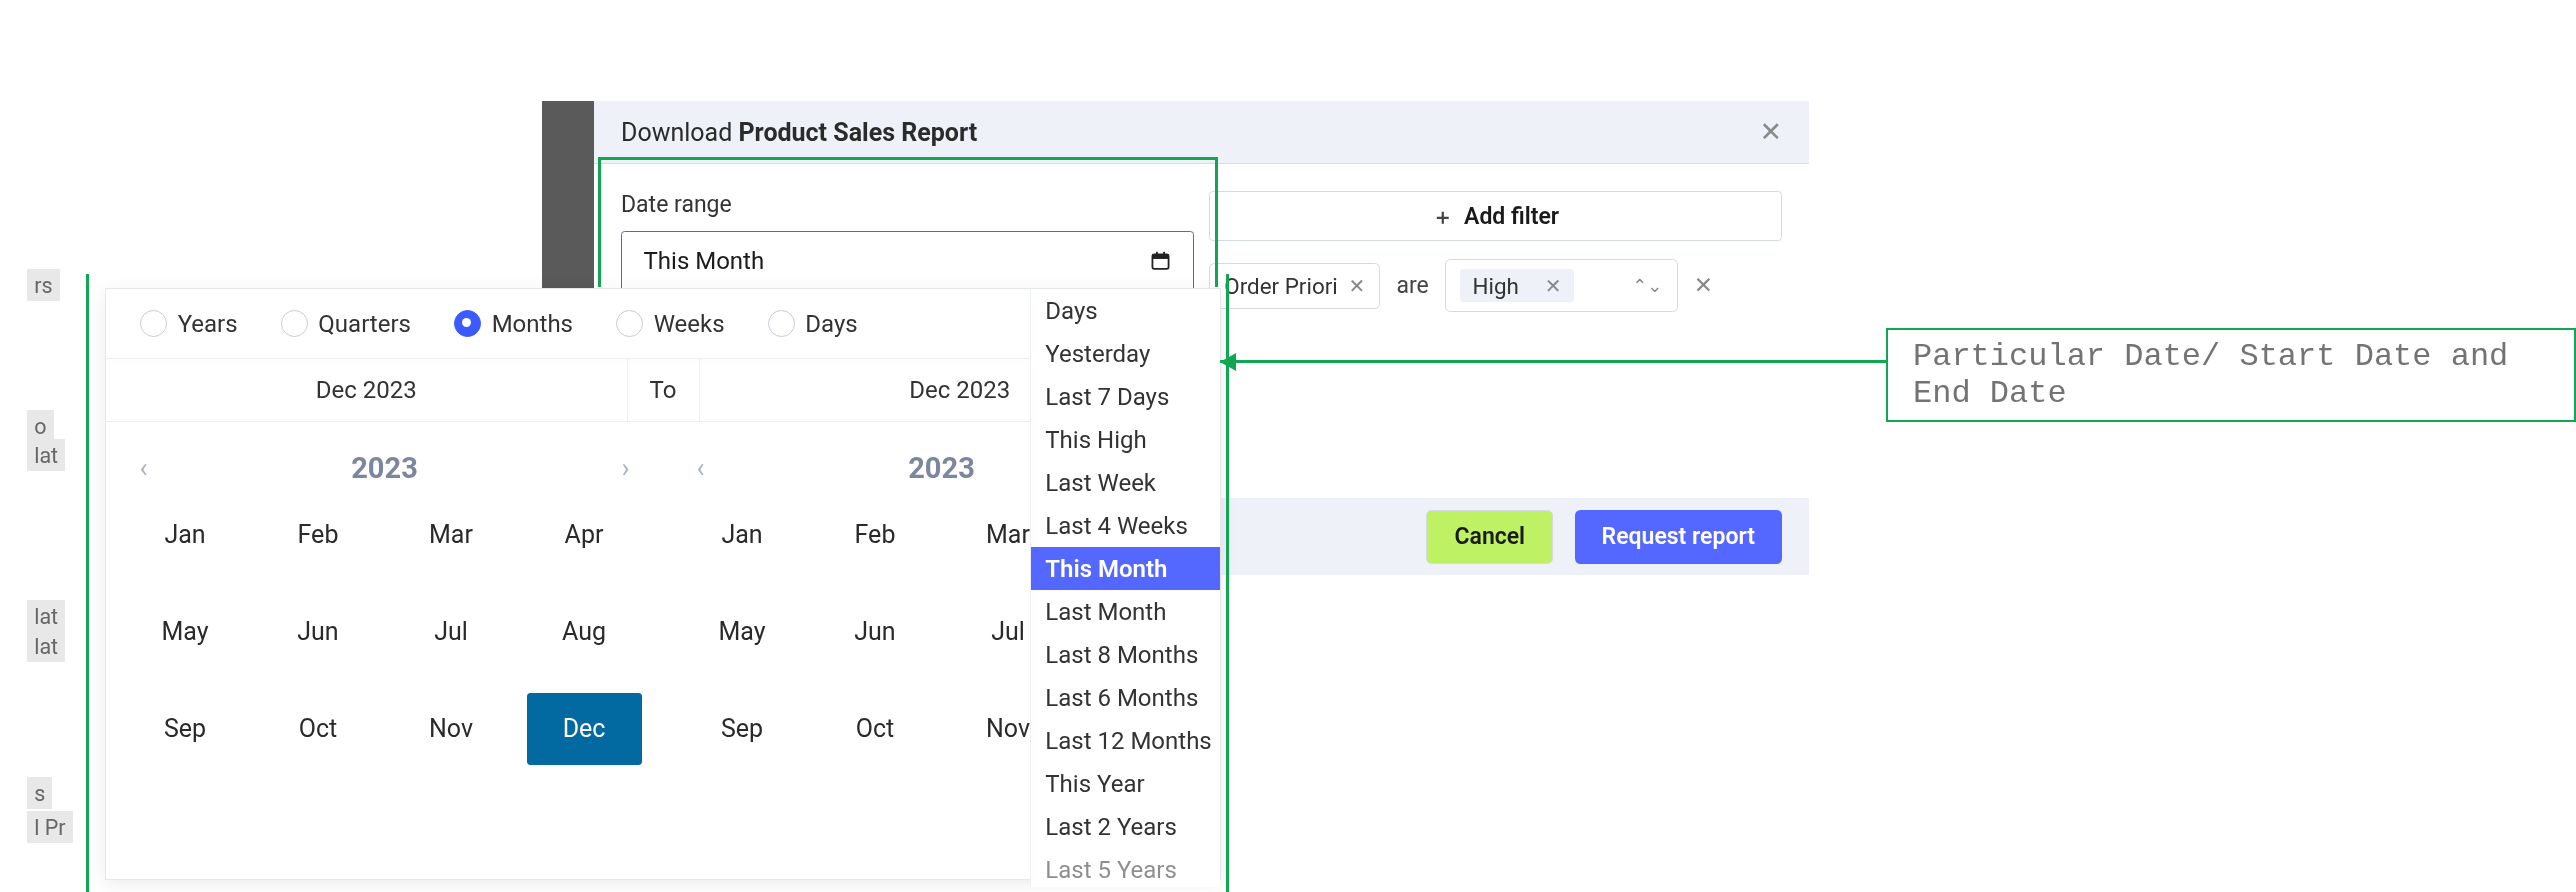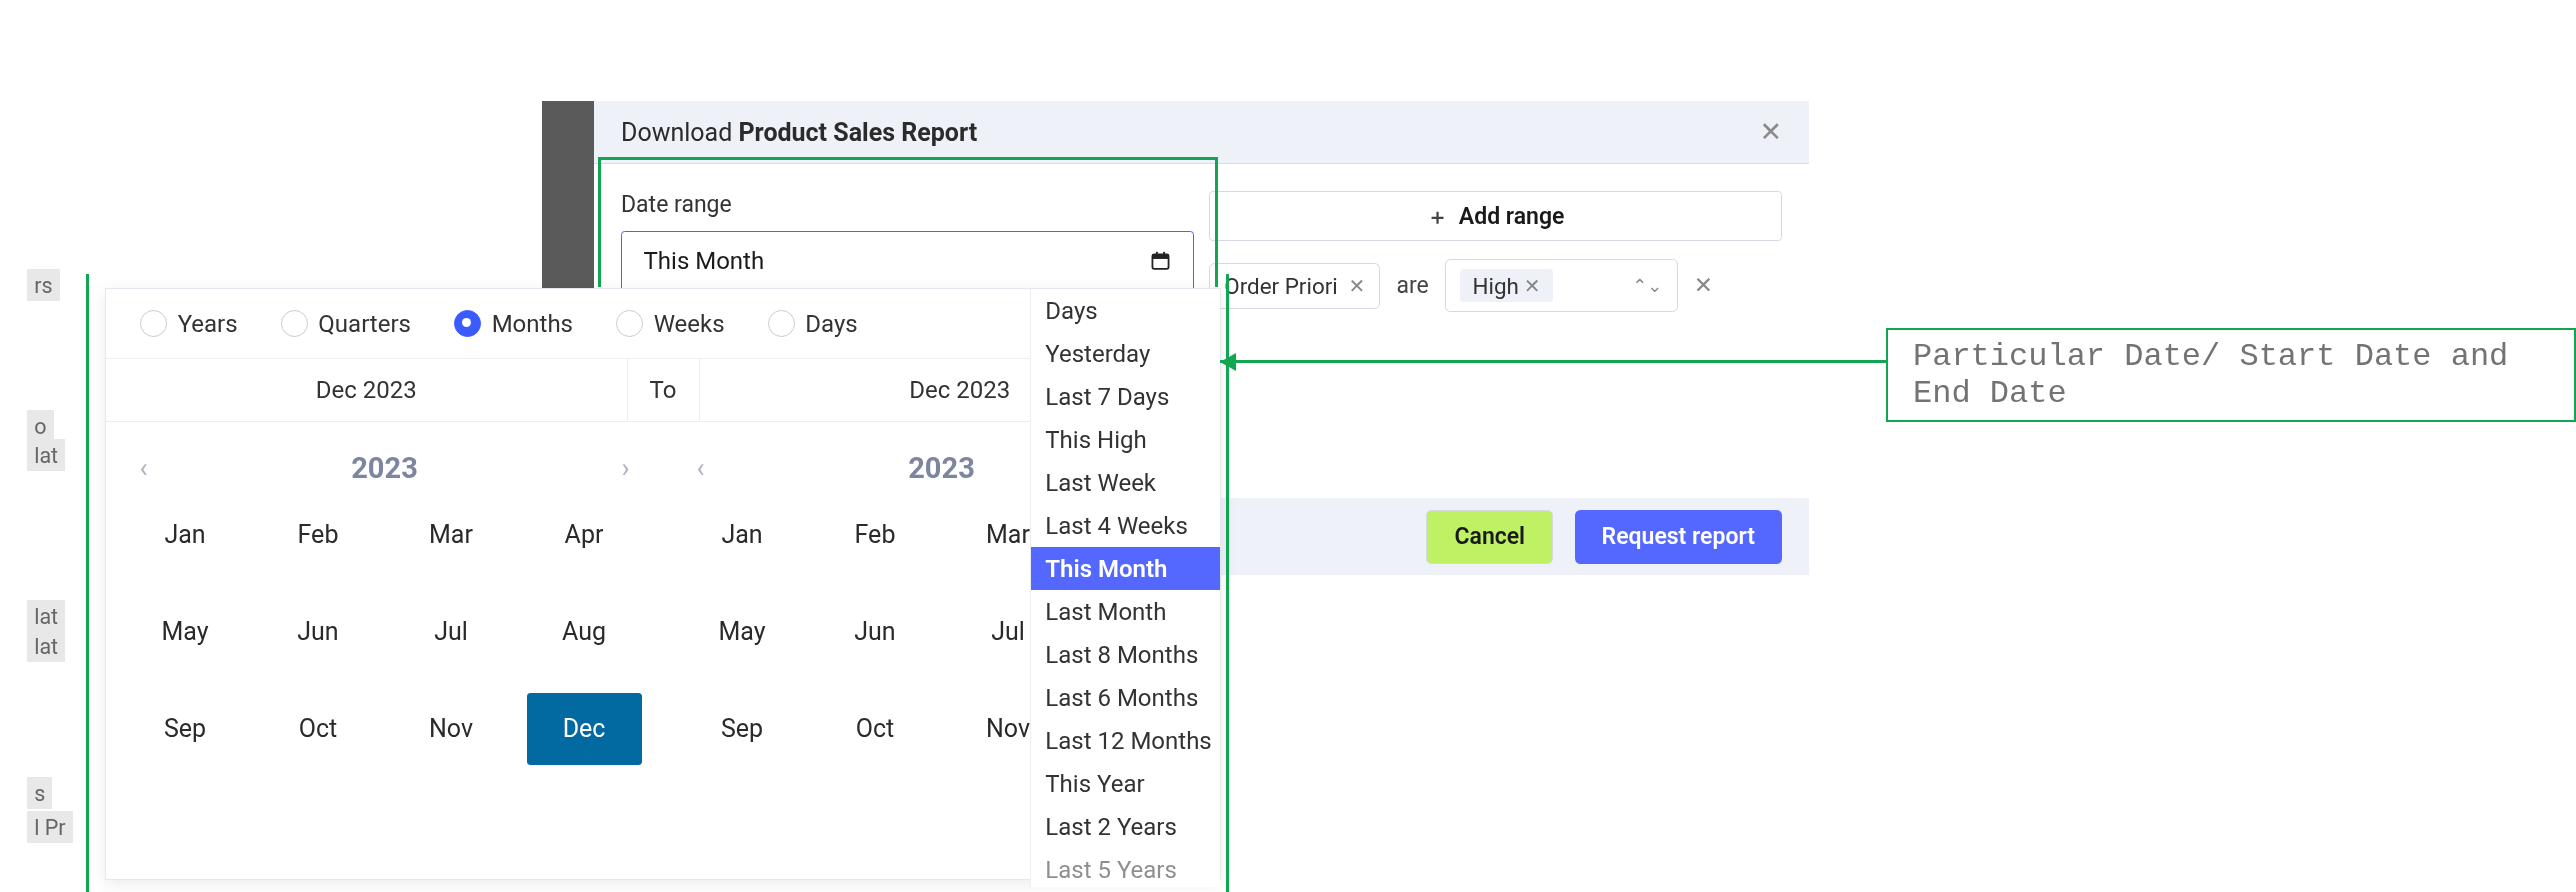--- a/index.html
+++ b/index.html
@@ -45,21 +45,21 @@
 
   .filter-row {
     margin-top: 18px; display: flex; align-items: center; gap: 16px; font-size: 23px; color: #444;
   }
   .chip {
     border: 0.9px solid #d5d9e4; border-radius: 5.4px; padding: 9px 14.3px; display: inline-flex; align-items: center; gap: 10.7px;
     font-size: 22.4px; color: #333;
   }
   .chip .x { color: #888; font-size: 20px; cursor: pointer; }
   .chip.select { min-width: 233px; justify-content: space-between; }
-  .chip.select .tag { background: #eef1f8; padding: 3.6px 12.5px; border-radius: 3.6px; display: inline-flex; align-items: center; gap: 5px; }
+  .chip.select .tag { background: #eef1f8; padding: 3.6px 12.5px; border-radius: 3.6px; display: inline-flex; align-items: center; gap: 26px; }
   .chip.select .caret { color: #888; font-size: 18px; }
   .row-x { color: #888; font-size: 23px; cursor: pointer; }
 
   .dialog-footer {
     position: absolute; left: 594px; top: 498px; width: 1215px; height: 77px; background: #eef1f8;
     display: flex; align-items: center; justify-content: flex-end; padding: 0 27px; gap: 21.5px;
   }
   .btn { border-radius: 5.4px; height: 54px; padding: 0 27px; font-size: 23px; font-weight: 600; display: inline-flex; align-items: center; justify-content: center; }
   .btn.secondary { background: #bef264; border: 0.9px solid #d5d9e4; color: #1a1a1a; }
   .btn.primary { background: #5468ff; color: #fff; }
@@ -146,21 +146,21 @@
         <rect x="3" y="5" width="18" height="16" rx="2" fill="none" stroke="#222" stroke-width="2"></rect>
         <rect x="3" y="5" width="18" height="5" fill="#222"></rect>
         <rect x="7" y="2" width="2" height="5" fill="#222"></rect>
         <rect x="15" y="2" width="2" height="5" fill="#222"></rect>
       </svg>
   </div>
 
   <div class="filters-area">
     <div class="add-filter">
       <span class="plus">＋</span>
-      <span>Add range</span>
+      <span>Add filter</span>
     </div>
     <div class="filter-row">
       <span class="chip">
         <span>Order Priori</span>
         <span class="x">✕</span>
       </span>
       <span>are</span>
       <span class="chip select">
         <span class="tag">
           <span>High</span>

